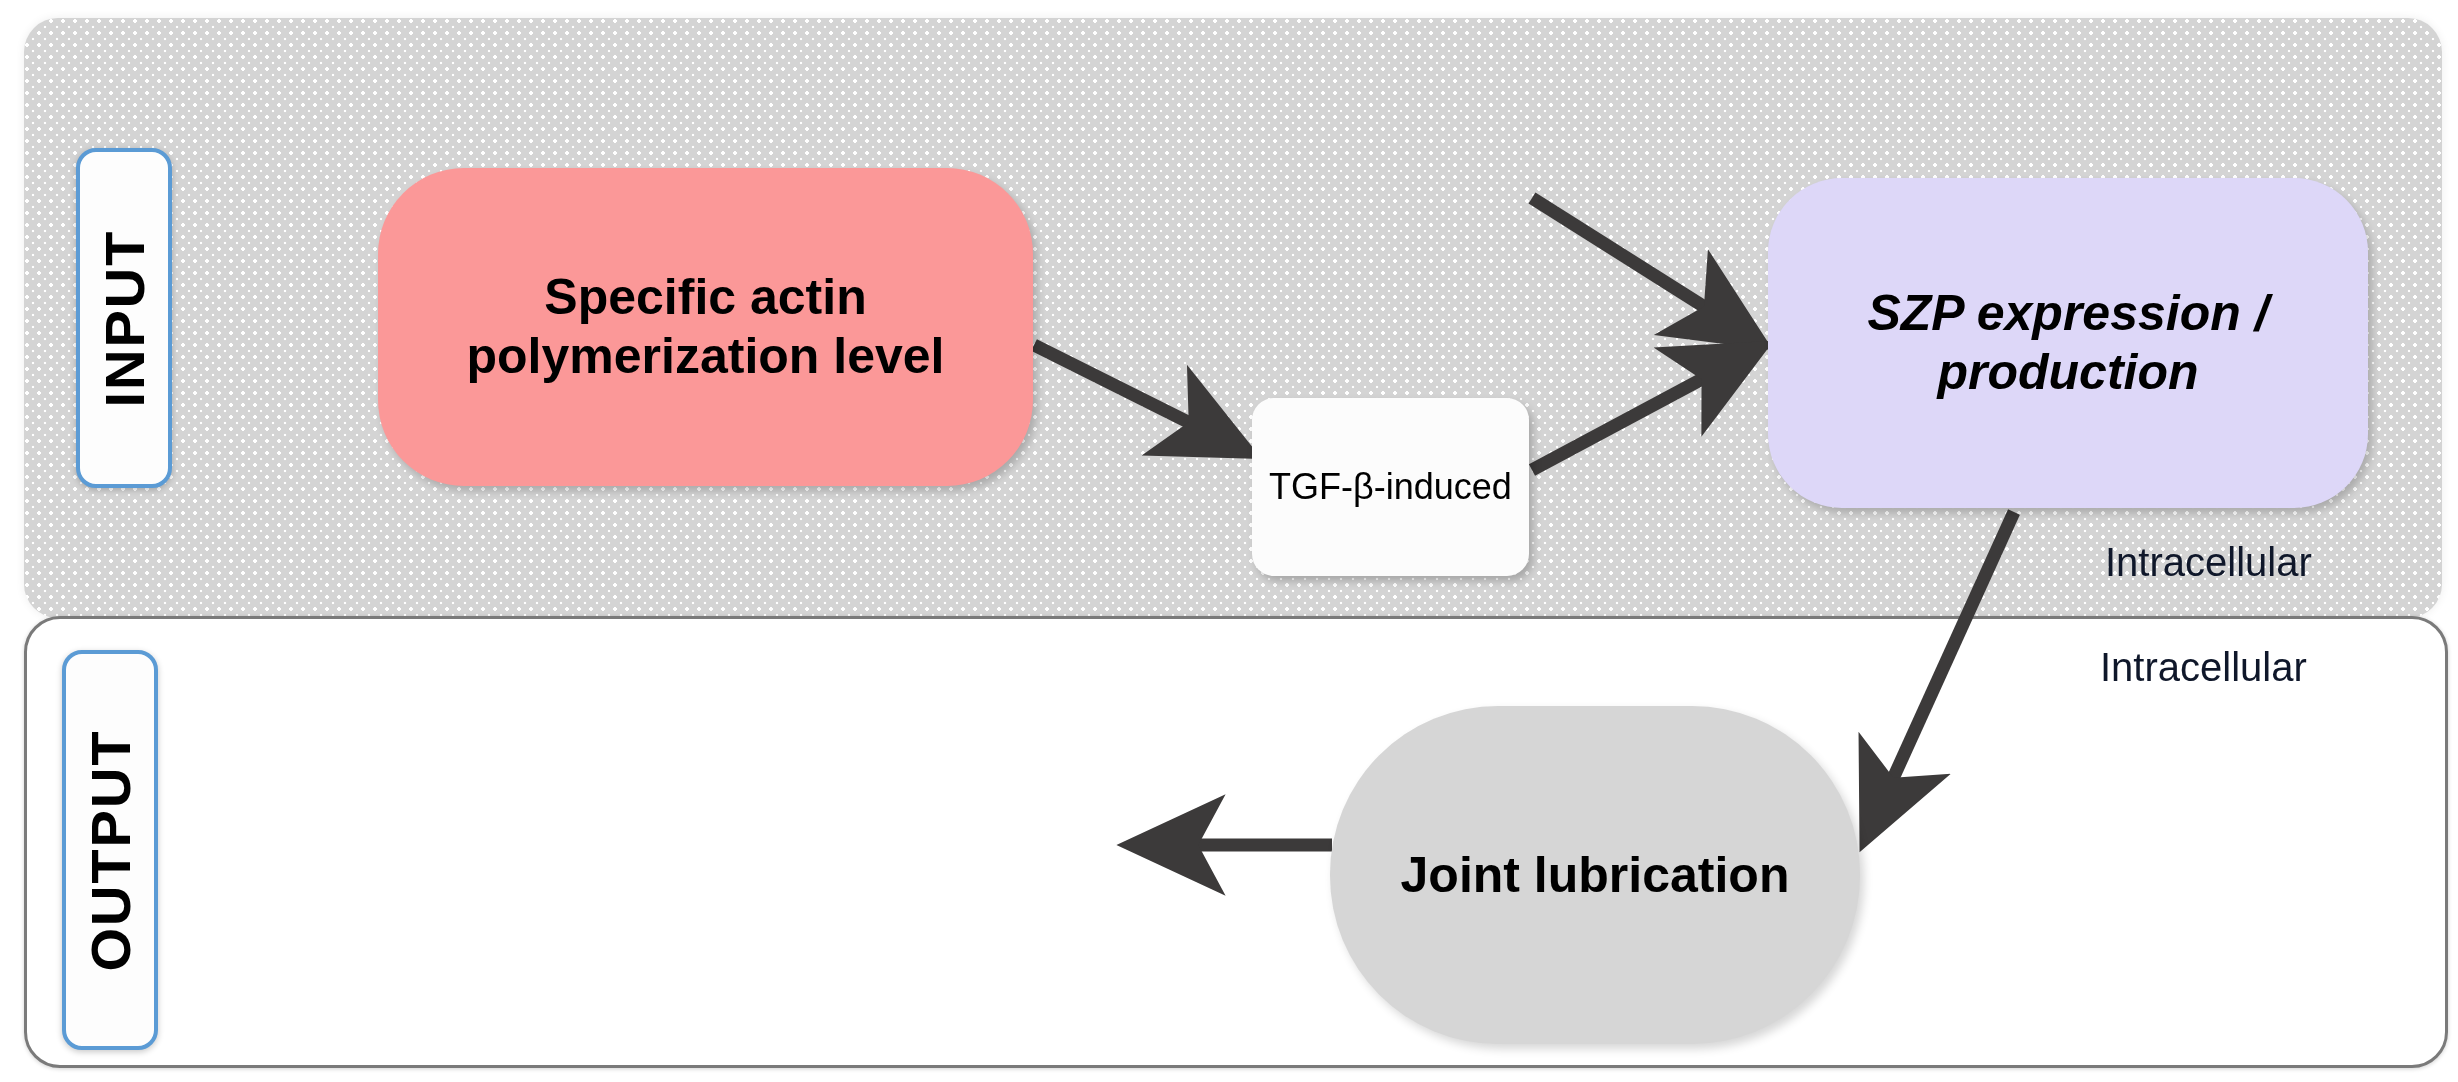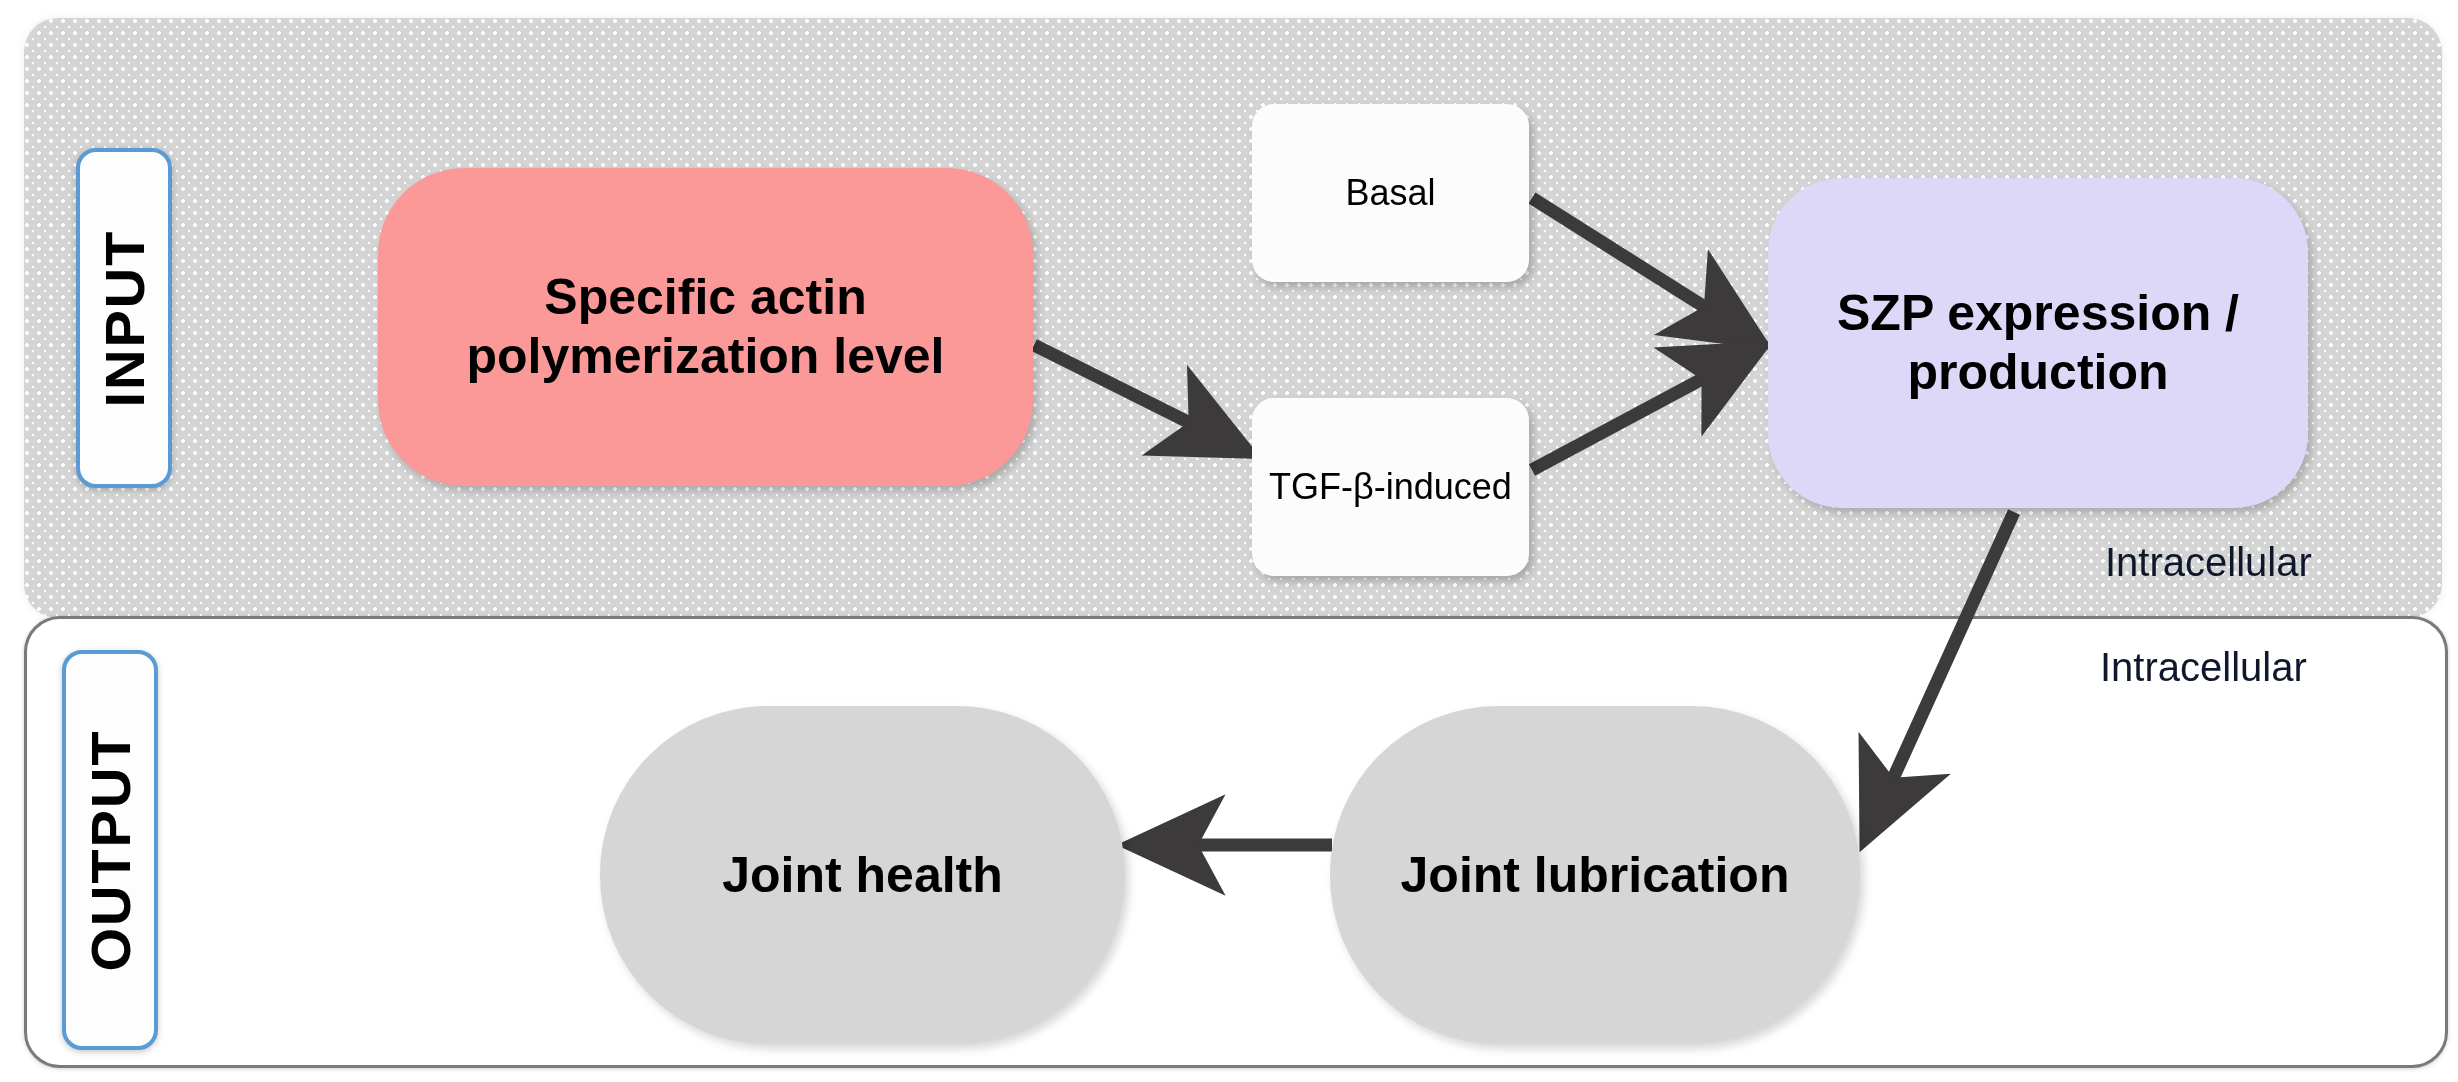--- a/index.html
+++ b/index.html
@@ -71,24 +71,25 @@
     font-size:36px;font-weight:normal;
     box-shadow:4px 5px 9px rgba(0,0,0,.22);
   }
   #node-tgfb{
     left:1252px;top:398px;width:277px;height:178px;
     background:#fcfcfc;border-radius:22px;
     font-size:36px;font-weight:normal;
     box-shadow:4px 5px 9px rgba(0,0,0,.22);
   }
   #node-szp{
-    left:1768px;top:178px;width:540px;height:330px;
+    left:1768px;top:178px;width:600px;height:330px;
     background:#ddd7f8;border-radius:74px;
     font-size:50px;font-weight:bold;
     box-shadow:4px 5px 9px rgba(0,0,0,.20);
+    font-style:italic;
   }
   #node-joint-health{
     left:600px;top:706px;width:525px;height:338px;
     background:#d6d6d6;border-radius:168px;
     font-size:50px;font-weight:bold;
     box-shadow:4px 5px 10px rgba(0,0,0,.16);
   }
   #node-joint-lubrication{
     left:1330px;top:706px;width:530px;height:338px;
     background:#d6d6d6;border-radius:168px;
@@ -128,29 +129,23 @@
       <line x1="1532" y1="198" x2="1760" y2="342"></line>
       <line x1="1532" y1="470" x2="1760" y2="348"></line>
       <line x1="2014" y1="512" x2="1866" y2="838"></line>
       <line x1="1332" y1="845" x2="1132" y2="845"></line>
     </g>
   </svg>
 
   <div class="node" id="node-actin">
     <span class="node-text">Specific actin polymerization level</span>
   </div>
-  <div class="node" id="node-basal">
-    <span class="node-text">Basal</span>
-  </div>
   <div class="node" id="node-tgfb">
     <span class="node-text">TGF-β-induced</span>
   </div>
   <div class="node" id="node-szp">
     <span class="node-text">SZP expression / production</span>
-  </div>
-  <div class="node" id="node-joint-health">
-    <span class="node-text">Joint health</span>
   </div>
   <div class="node" id="node-joint-lubrication">
     <span class="node-text">Joint lubrication</span>
   </div>
 
 </div>
 
 </body></html>

